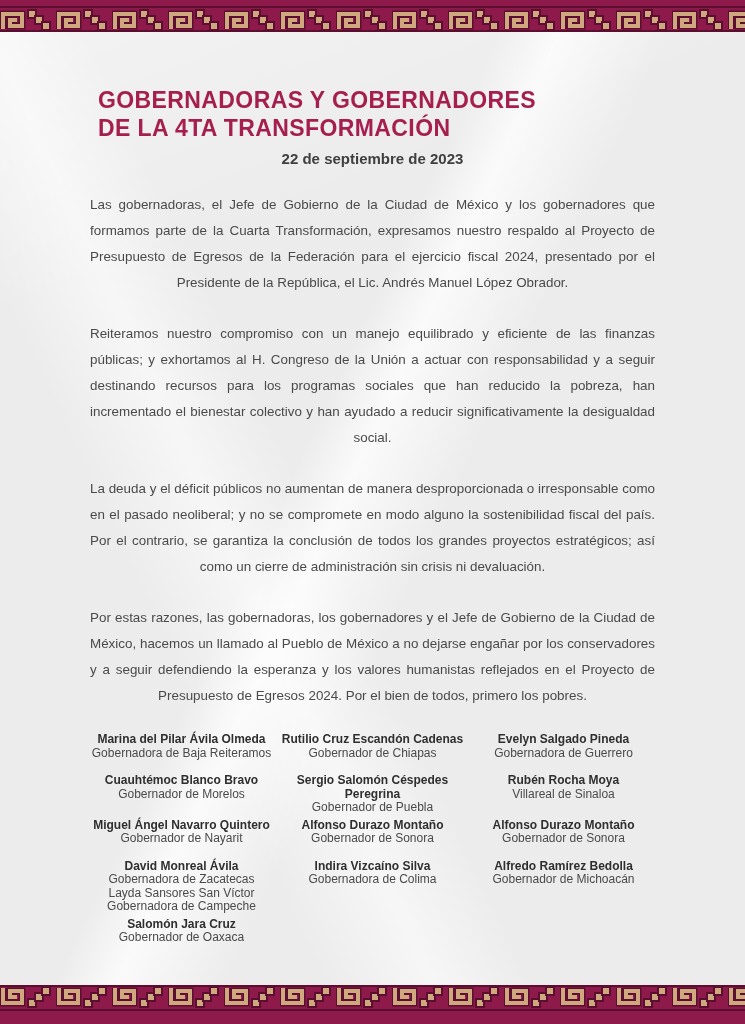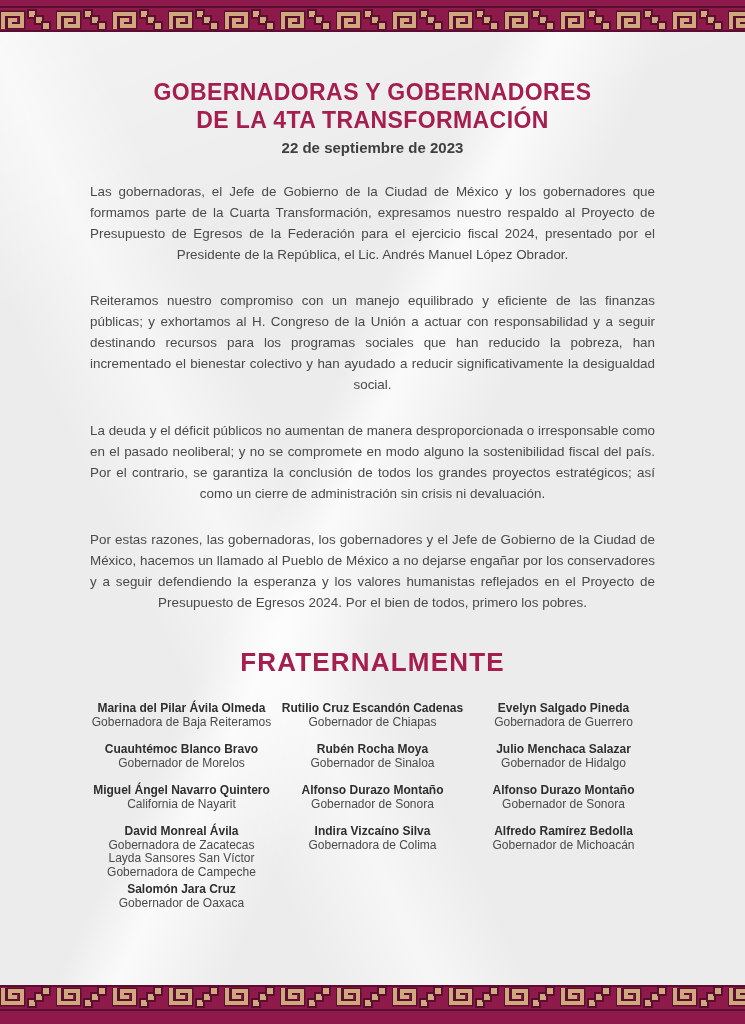--- a/index.html
+++ b/index.html
@@ -10,24 +10,24 @@
       linear-gradient(115deg, rgba(255,255,255,0) 42%, rgba(255,255,255,.75) 47%, rgba(255,255,255,0) 56%),
       linear-gradient(65deg, rgba(255,255,255,0) 28%, rgba(255,255,255,.55) 37%, rgba(255,255,255,0) 45%),
       linear-gradient(160deg, rgba(255,255,255,.4) 0%, rgba(255,255,255,0) 25%),
       #ECECEC;
   }
   .band{position:absolute;left:0;width:745px;background:#8D1A4A;font-size:0;line-height:0;}
   .band-top{top:0;height:32px;padding-top:6px;box-sizing:border-box;}
   .band-bottom{bottom:0;height:39px;}
   .band-bottom svg{transform:scaleY(-1);}
   .content{position:absolute;top:32px;left:0;right:0;bottom:39px;padding:46px 90px 0;box-sizing:border-box;}
-  .title{margin:0;text-align:center;color:#A51E4D;font-size:23px;line-height:28px;font-weight:bold;letter-spacing:.4px;}
+  .title{margin:8px;text-align:left;color:#A51E4D;font-size:23px;line-height:28px;font-weight:bold;letter-spacing:.4px;}
   .title span{display:block;}
   .doc-date{margin-top:5px;text-align:center;color:#3F3F3F;font-size:15px;font-weight:bold;}
-  .para{margin:25px 0 0;color:#4A4A4A;font-size:13.4px;line-height:21px;text-align:justify;text-align-last:center;}
+  .para{margin:25px 0 0;color:#4A4A4A;font-size:13.4px;line-height:26px;text-align:justify;text-align-last:center;}
   .closing{margin:34px 0 0;text-align:center;color:#A51E4D;font-size:26px;font-weight:bold;letter-spacing:1.2px;}
   .sig-grid{display:grid;grid-template-columns:repeat(3,1fr);grid-auto-rows:minmax(41px,auto);column-gap:8px;margin-top:24px;}
   .sig{text-align:center;font-size:12px;line-height:13.5px;padding-bottom:4px;}
   .sig-name{font-weight:bold;color:#2F2F2F;}
   .sig-title{color:#4A4A4A;}
 </style>
 </head>
 <body>
 
 <div class="page">
@@ -56,50 +56,49 @@
       <span>DE LA 4TA TRANSFORMACIÓN</span>
     </h1>
 
     <div class="doc-date">22 de septiembre de 2023</div>
 
     <p class="para">Las gobernadoras, el Jefe de Gobierno de la Ciudad de México y los gobernadores que formamos parte de la Cuarta Transformación, expresamos nuestro respaldo al Proyecto de Presupuesto de Egresos de la Federación para el ejercicio fiscal 2024, presentado por el Presidente de la República, el Lic. Andrés Manuel López Obrador.</p>
     <p class="para">Reiteramos nuestro compromiso con un manejo equilibrado y eficiente de las finanzas públicas; y exhortamos al H. Congreso de la Unión a actuar con responsabilidad y a seguir destinando recursos para los programas sociales que han reducido la pobreza, han incrementado el bienestar colectivo y han ayudado a reducir significativamente la desigualdad social.</p>
     <p class="para">La deuda y el déficit públicos no aumentan de manera desproporcionada o irresponsable como en el pasado neoliberal; y no se compromete en modo alguno la sostenibilidad fiscal del país. Por el contrario, se garantiza la conclusión de todos los grandes proyectos estratégicos; así como un cierre de administración sin crisis ni devaluación.</p>
     <p class="para">Por estas razones, las gobernadoras, los gobernadores y el Jefe de Gobierno de la Ciudad de México, hacemos un llamado al Pueblo de México a no dejarse engañar por los conservadores y a seguir defendiendo la esperanza y los valores humanistas reflejados en el Proyecto de Presupuesto de Egresos 2024. Por el bien de todos, primero los pobres.</p>
 
-    <h2 class="closing">FRATERNALMENTE</h2>
 
     <div class="sig-grid" id="sig-grid">
         <div class="sig">
           <div class="sig-name">Marina del Pilar Ávila Olmeda</div>
           <div class="sig-title">Gobernadora de Baja Reiteramos</div>
         </div>
         <div class="sig">
           <div class="sig-name">Rutilio Cruz Escandón Cadenas</div>
           <div class="sig-title">Gobernador de Chiapas</div>
         </div>
         <div class="sig">
           <div class="sig-name">Evelyn Salgado Pineda</div>
           <div class="sig-title">Gobernadora de Guerrero</div>
         </div>
         <div class="sig">
           <div class="sig-name">Cuauhtémoc Blanco Bravo</div>
           <div class="sig-title">Gobernador de Morelos</div>
         </div>
         <div class="sig">
-          <div class="sig-name">Rubén Rocha Moya</div>
-          <div class="sig-title">Gobernador de Sinaloa</div>
+          <div class="sig-name">Sergio Salomón Céspedes Peregrina</div>
+          <div class="sig-title">Gobernador de Puebla</div>
         </div>
         <div class="sig">
-          <div class="sig-name">Julio Menchaca Salazar</div>
-          <div class="sig-title">Gobernador de Hidalgo</div>
+          <div class="sig-name">Rubén Rocha Moya</div>
+          <div class="sig-title">Villareal de Sinaloa</div>
         </div>
         <div class="sig">
           <div class="sig-name">Miguel Ángel Navarro Quintero</div>
-          <div class="sig-title">California de Nayarit</div>
+          <div class="sig-title">Gobernador de Nayarit</div>
         </div>
         <div class="sig">
           <div class="sig-name">Alfonso Durazo Montaño</div>
           <div class="sig-title">Gobernador de Sonora</div>
         </div>
         <div class="sig">
           <div class="sig-name">Alfonso Durazo Montaño</div>
           <div class="sig-title">Gobernador de Sonora</div>
         </div>
         <div class="sig">

